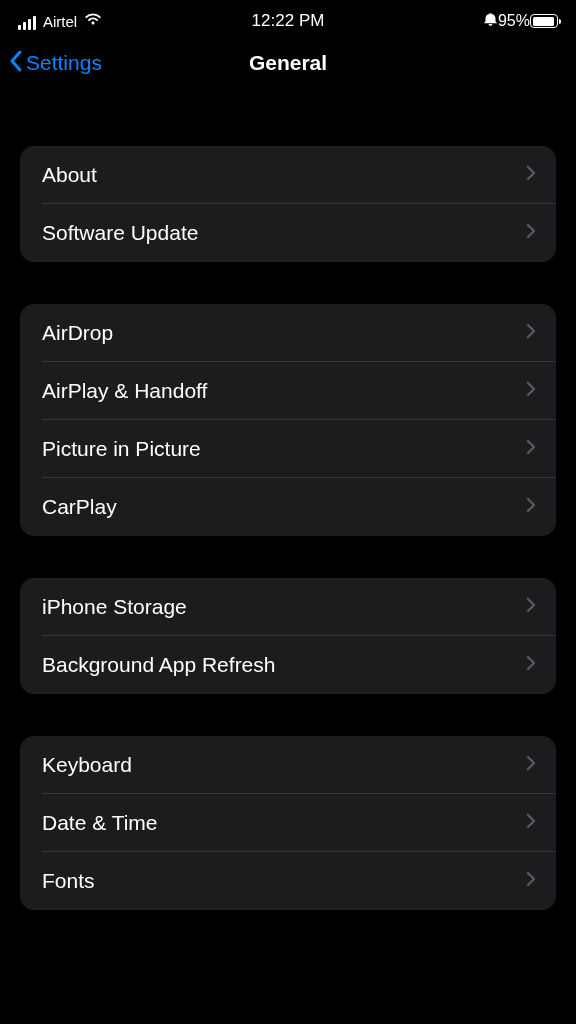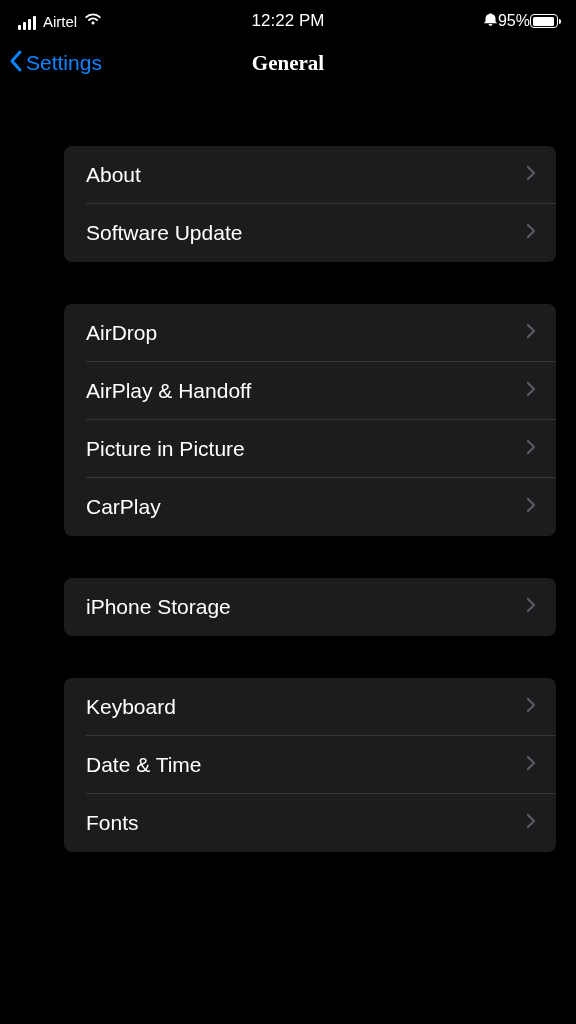--- a/index.html
+++ b/index.html
@@ -117,32 +117,30 @@
     .back-chevron {
       display: inline-block;
     }
     .nav-title {
       position: absolute;
       left: 50%;
       transform: translateX(-50%);
       font-size: 21px;
       font-weight: 600;
       color: #fff;
-      font-family: Liberation Serif, serif;
     }
     .content {
       padding: 0 20px;
       margin-top: 56px;
     }
     .section {
       background: #1c1c1e;
-      border-radius: 8px;
+      border-radius: 14px;
       margin-bottom: 42px;
       overflow: hidden;
-      margin-left: 44px;
     }
     .row {
       display: flex;
       align-items: center;
       justify-content: space-between;
       padding: 17px 20px 17px 22px;
       cursor: pointer;
       position: relative;
     }
     .row:not(:last-child)::after {
@@ -267,20 +265,28 @@
 
   <div class="section">
     <div class="row">
       <span class="row-label">iPhone Storage</span>
       <span class="chevron-right">
         <svg width="10" height="16" viewBox="0 0 10 16" fill="none">
             <path d="M2 2 L8 8 L2 14" stroke="#5a5a5f" stroke-width="2.2" stroke-linecap="round" stroke-linejoin="round"></path>
           </svg>
       </span>
     </div>
+    <div class="row">
+      <span class="row-label">Background App Refresh</span>
+      <span class="chevron-right">
+        <svg width="10" height="16" viewBox="0 0 10 16" fill="none">
+            <path d="M2 2 L8 8 L2 14" stroke="#5a5a5f" stroke-width="2.2" stroke-linecap="round" stroke-linejoin="round"></path>
+          </svg>
+      </span>
+    </div>
   </div>
 
   <div class="section">
     <div class="row">
       <span class="row-label">Keyboard</span>
       <span class="chevron-right">
         <svg width="10" height="16" viewBox="0 0 10 16" fill="none">
             <path d="M2 2 L8 8 L2 14" stroke="#5a5a5f" stroke-width="2.2" stroke-linecap="round" stroke-linejoin="round"></path>
           </svg>
       </span>

